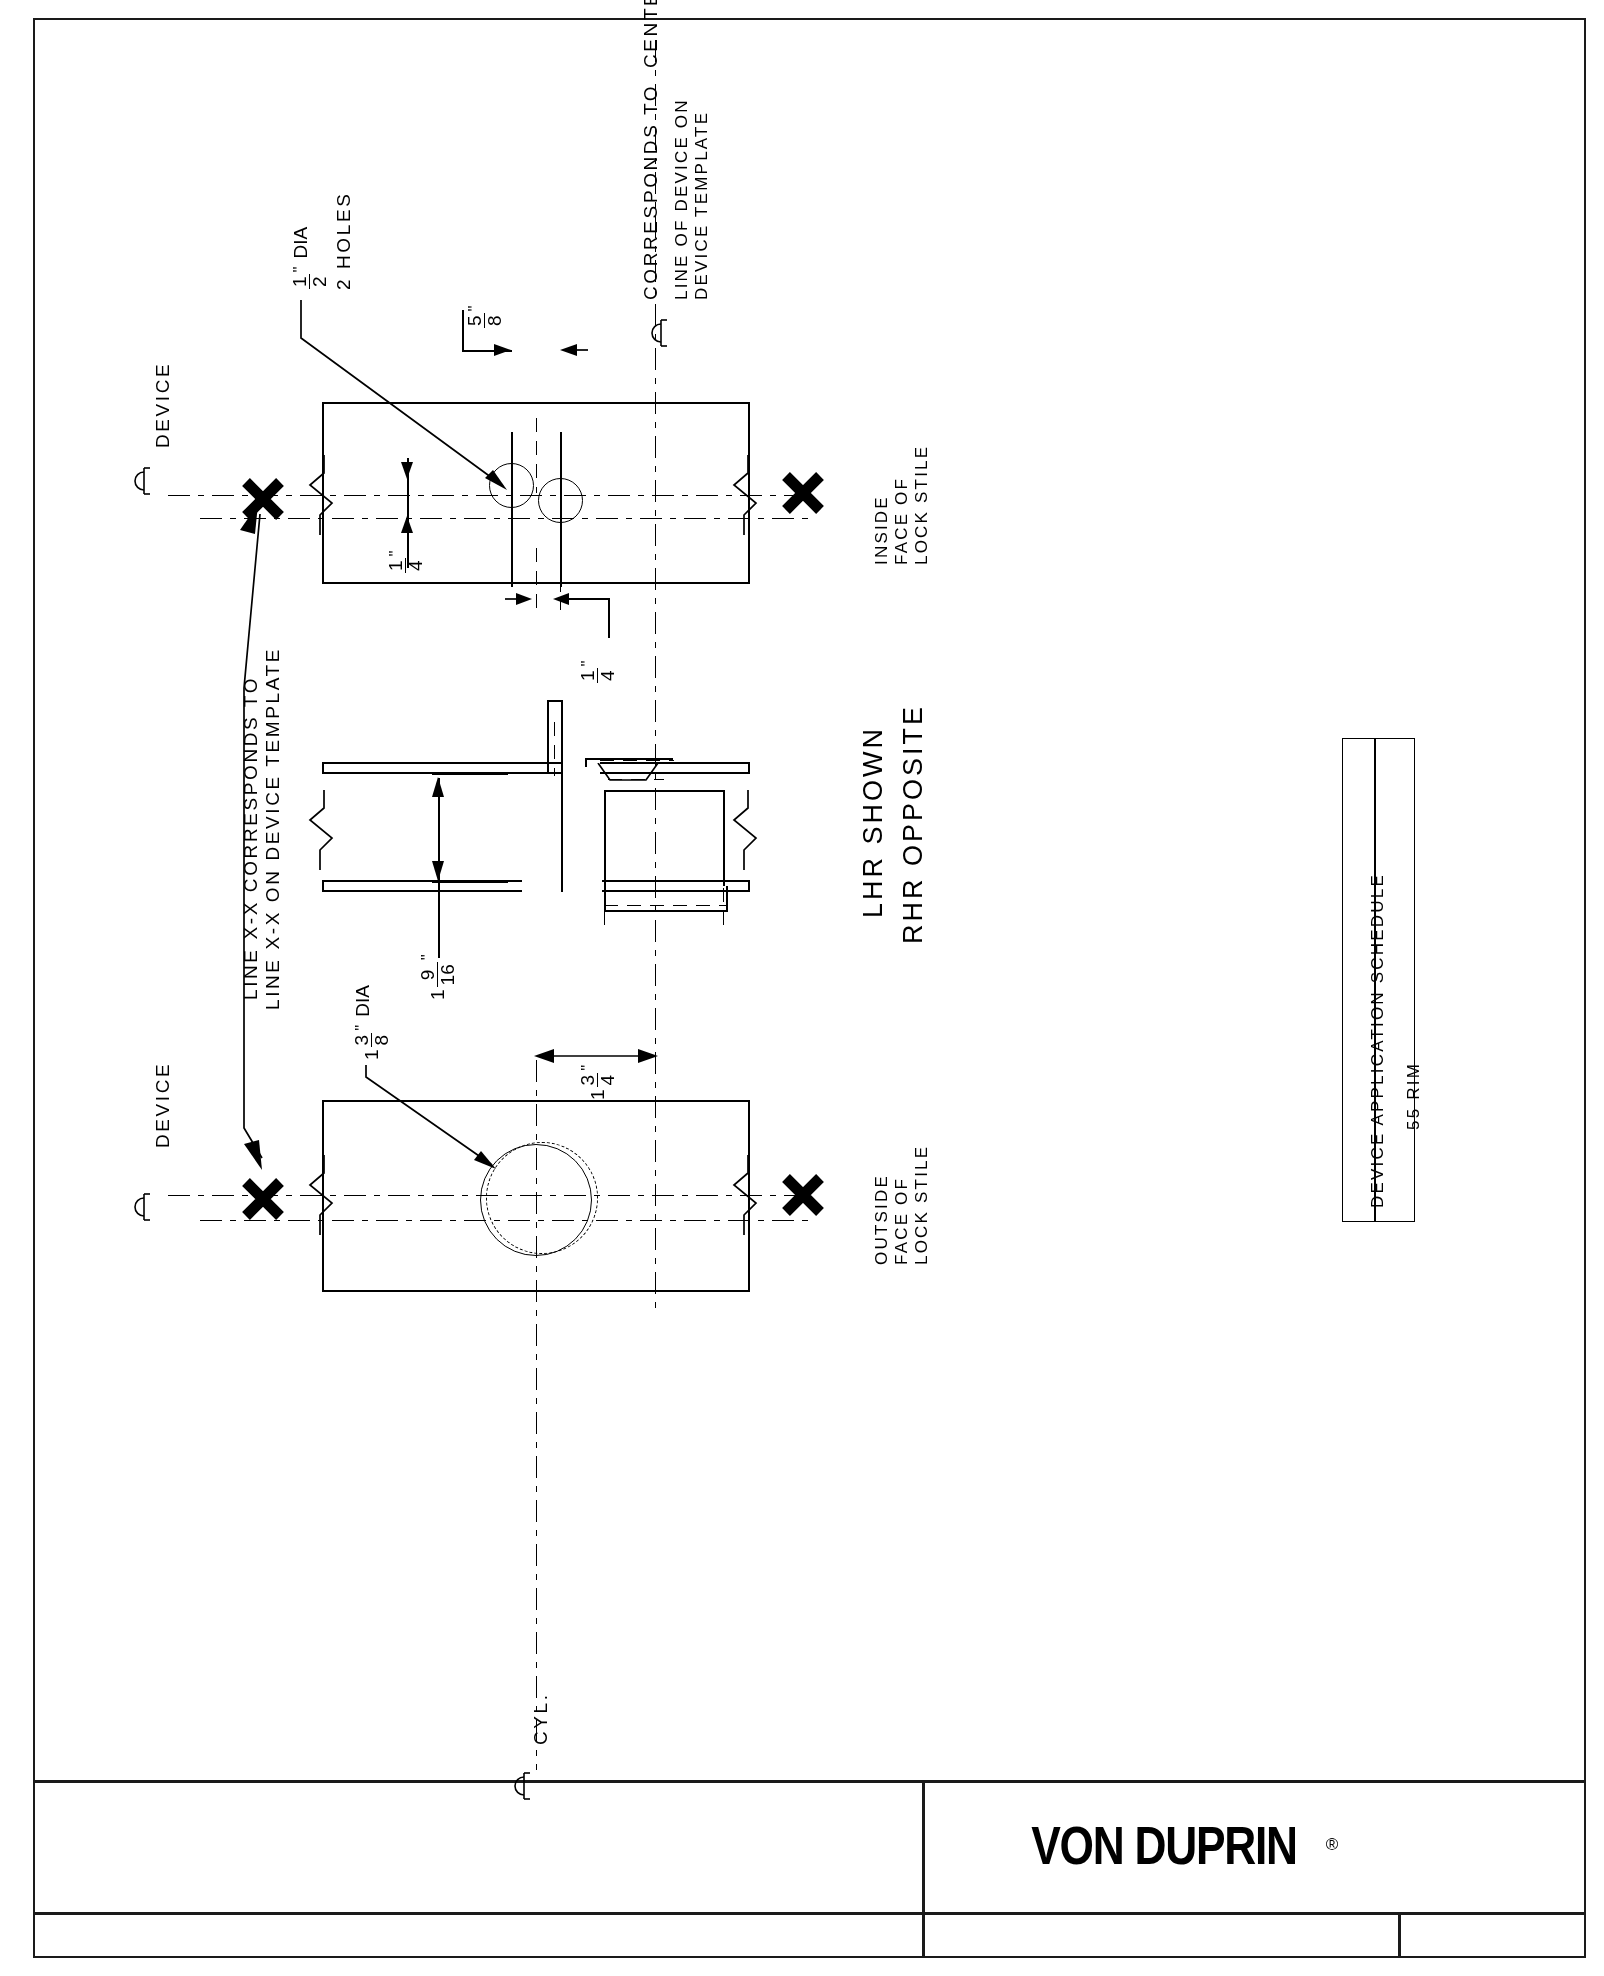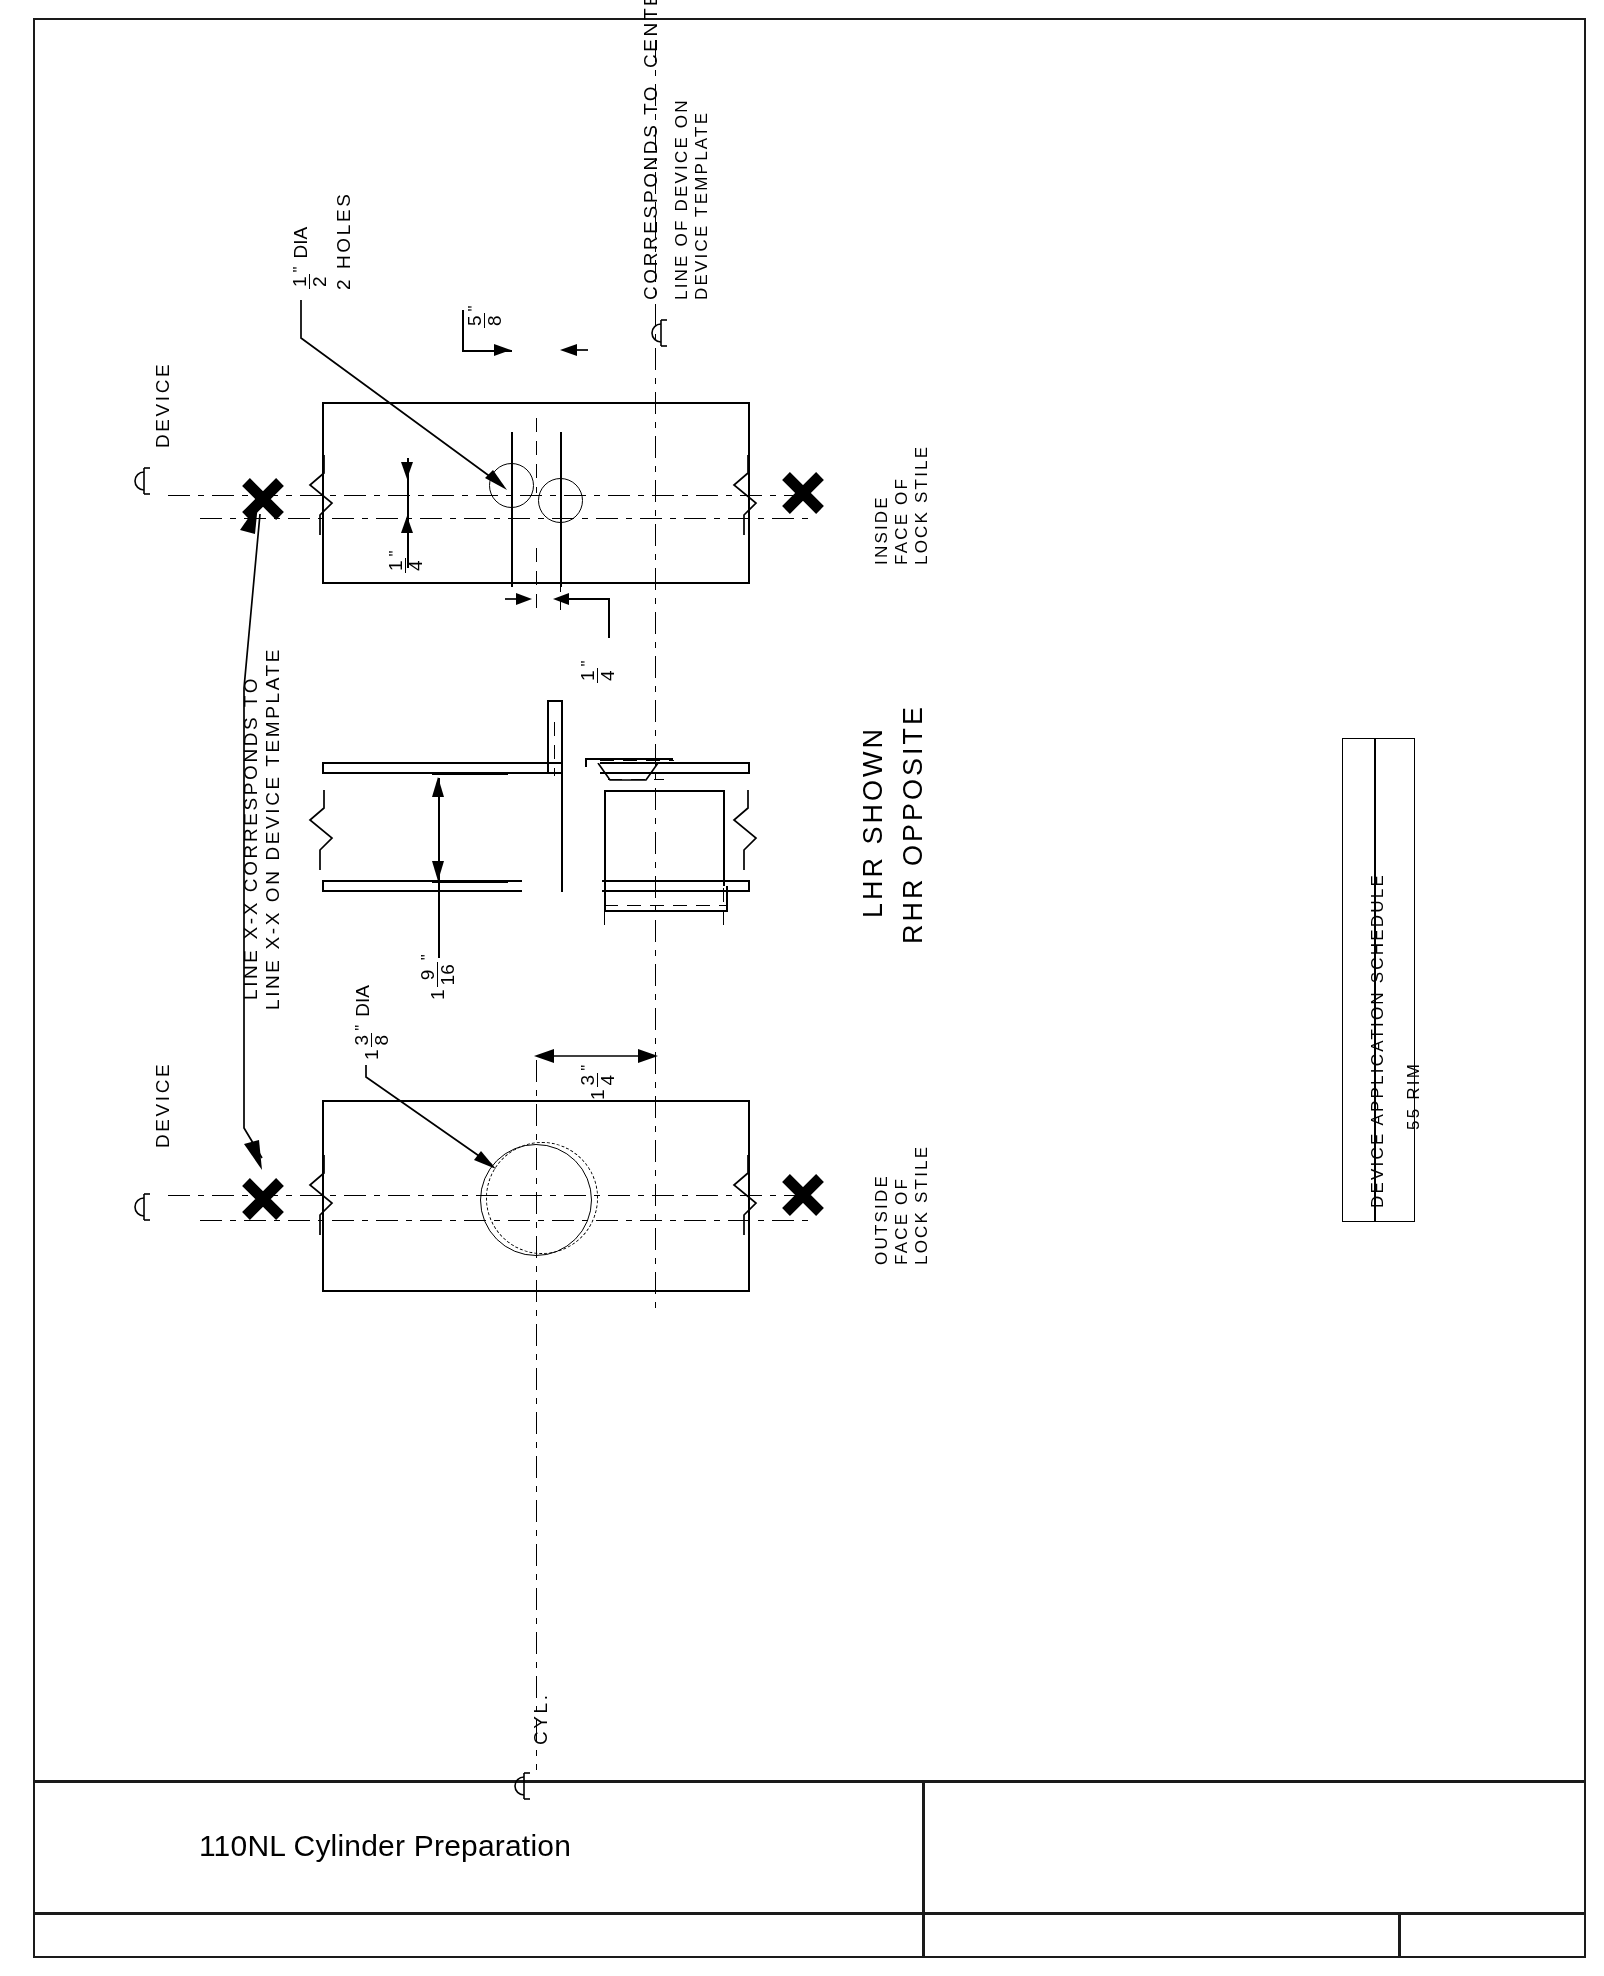--- a/index.html
+++ b/index.html
@@ -68,21 +68,24 @@
 <body>
 
 <div class="page">
 
   <div class="border-outer"></div>
   <div class="tb-hline" style="left:33px; top:1780px; width:1553px;"></div>
   <div class="tb-hline" style="left:33px; top:1912px; width:1553px;"></div>
   <div class="tb-vline" style="left:922px; top:1780px; height:178px;"></div>
   <div class="tb-vline" style="left:1398px; top:1912px; height:46px;"></div>
 
-  <div class="tb-title">110NL Cylinder Preparation</div>
+  <div class="tb-logo">
+    <span class="word">VON DUPRIN</span>
+      <span class="reg">®</span>
+  </div>
 
   <div class="schedbox" style="left:1342px; top:738px; width:33px; height:484px;"></div>
   <div class="schedbox" style="left:1375px; top:738px; width:40px; height:484px;"></div>
   <div class="rot small" style="left:1368px; top:1208px;">DEVICE APPLICATION SCHEDULE</div>
   <div class="rot small" style="left:1404px; top:1130px;">55 RIM</div>
 
   <div class="solid hline" style="left:322px; top:402px; width:428px;"></div>
   <div class="solid hline" style="left:322px; top:582px; width:428px;"></div>
   <div class="solid vline" style="left:322px; top:402px; height:181px;"></div>
   <div class="solid vline" style="left:748px; top:402px; height:181px;"></div>

